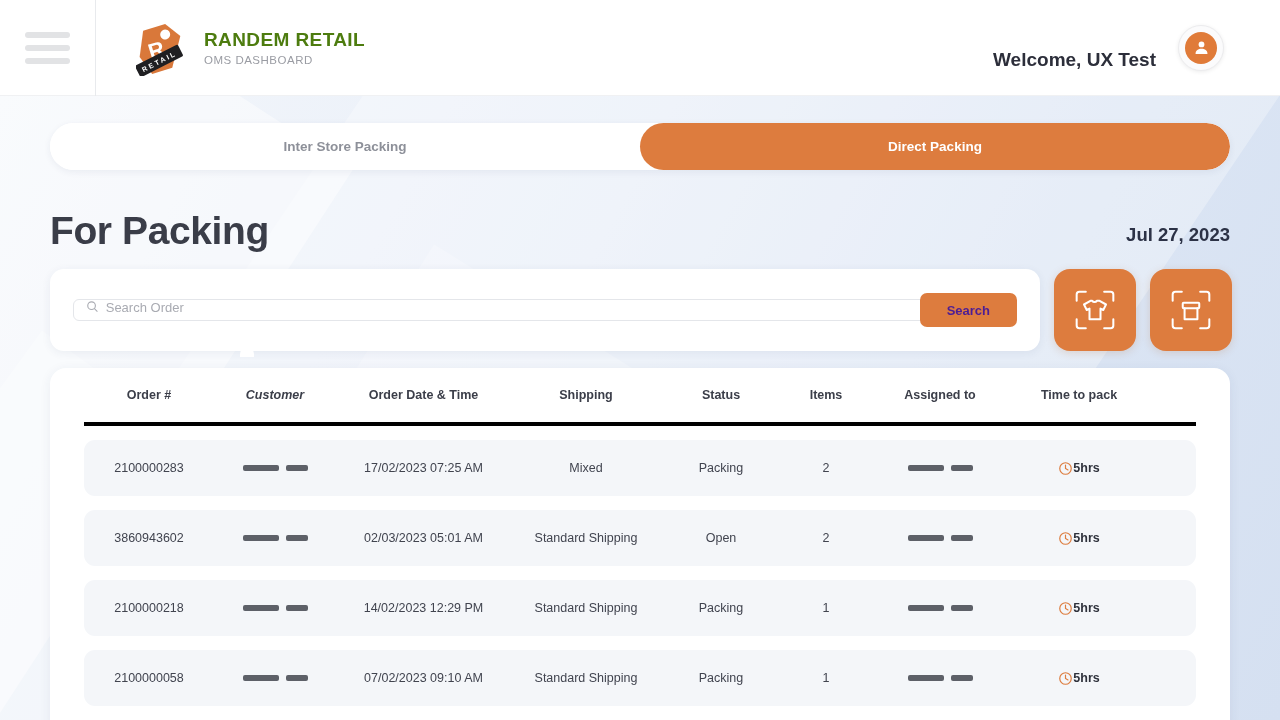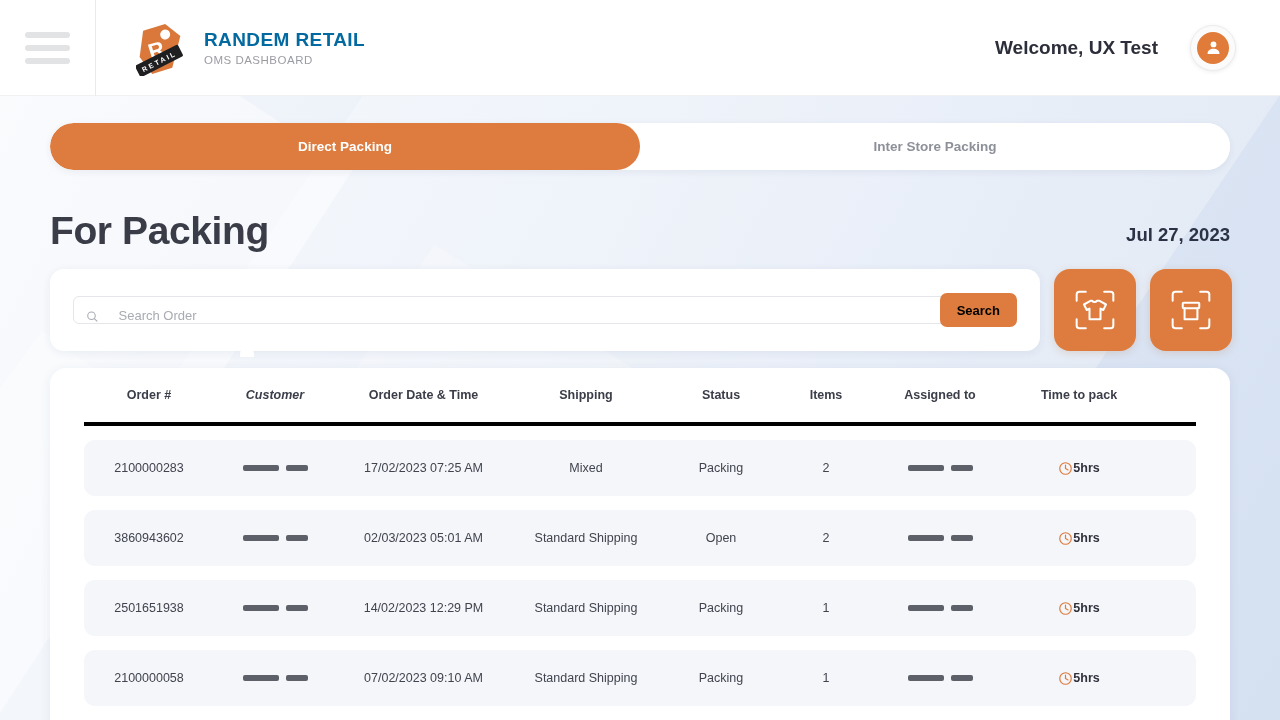--- a/index.html
+++ b/index.html
@@ -71,37 +71,37 @@
     height: 56px;
     flex: none;
   }
   .logo svg { display: block; }
 
   .brand-text { display: flex; flex-direction: column; justify-content: center; }
   .brand-title {
     font-size: 19px;
     font-weight: bold;
     letter-spacing: 0.4px;
-    color: #0369a1;
+    color: #4d7c0f;
     line-height: 1.15;
     text-align: right;
   }
   .brand-sub {
     font-size: 11.5px;
     color: #9a9ca3;
     letter-spacing: 0.5px;
     margin-top: 3px;
   }
 
   .topbar-right {
     margin-left: auto;
     display: flex;
-    align-items: center;
-    gap: 32px;
-    padding-right: 44px;
+    align-items: flex-end;
+    gap: 22px;
+    padding-right: 56px;
   }
   .welcome {
     font-size: 19px;
     font-weight: bold;
     color: #2c2e3a;
   }
   .avatar {
     width: 46px; height: 46px;
     border-radius: 50%;
     background: #fbfbfc;
@@ -230,46 +230,46 @@
   }
   .search-wrap {
     position: relative;
     width: 100%;
     height: 34px;
     display: flex;
     align-items: center;
   }
   .search-field {
     width: 100%;
-    height: 28px;
+    height: 22px;
     border: 1px solid #e4e6ea;
     border-radius: 6px;
     display: flex;
-    align-items: flex-end;
-    gap: 20px;
+    align-items: flex-start;
+    gap: 7px;
     padding: 0 12px;
     background: #fff;
   }
   .search-input {
     border: none;
     outline: none;
     font-family: "Liberation Sans", sans-serif;
     font-size: 13px;
     color: #3a3d48;
     width: 100%;
     background: transparent;
   }
   .search-input::placeholder { color: #a9abb2; }
   .search-btn {
     position: absolute;
     right: 0;
     height: 34px;
-    padding: 0 17px;
+    padding: 0 27px;
     background: #dd7c3e;
-    color: #000000;
+    color: #4c1d95;
     border: none;
     border-radius: 7px;
     font-family: "Liberation Sans", sans-serif;
     font-size: 13px;
     font-weight: bold;
     cursor: pointer;
   }
 
   .scan-btn {
     width: 82px; height: 82px;
@@ -397,25 +397,25 @@
   <div class="page">
 
     <div class="bg-shape bg-s1"></div>
     <div class="bg-shape bg-s2"></div>
     <div class="bg-shape bg-s3"></div>
     <div class="bg-shape bg-s4"></div>
 
     <div class="content">
 
       <div class="tabs">
+        <div class="tab">
+          <span>Inter Store Packing</span>
+        </div>
         <div class="tab active">
           <span>Direct Packing</span>
-        </div>
-        <div class="tab">
-          <span>Inter Store Packing</span>
         </div>
       </div>
 
       <div class="title-row">
         <div class="page-title">For Packing</div>
         <div class="page-date">Jul 27, 2023</div>
       </div>
 
       <div class="search-row">
 
@@ -519,21 +519,21 @@
               <svg width="15" height="15" viewBox="0 0 24 24" fill="none" stroke="#dd7c3e" stroke-width="1.9" stroke-linecap="round">
                 <circle cx="12" cy="12" r="9.2"></circle>
                   <path d="M12 6.6V12l4 2.4"></path>
               </svg>
               <span class="txt">5hrs</span>
             </span>
           </div>
         </div>
 
         <div class="t-row t-body-row">
-          <div class="cell c-order">2501651938</div>
+          <div class="cell c-order">2100000218</div>
           <div class="cell c-customer">
             <span class="redact">
                 <i class="long"></i>
                 <i class="short"></i>
               </span>
           </div>
           <div class="cell c-date">14/02/2023 12:29 PM</div>
           <div class="cell c-shipping">Standard Shipping</div>
           <div class="cell c-status">Packing</div>
           <div class="cell c-items">1</div>

